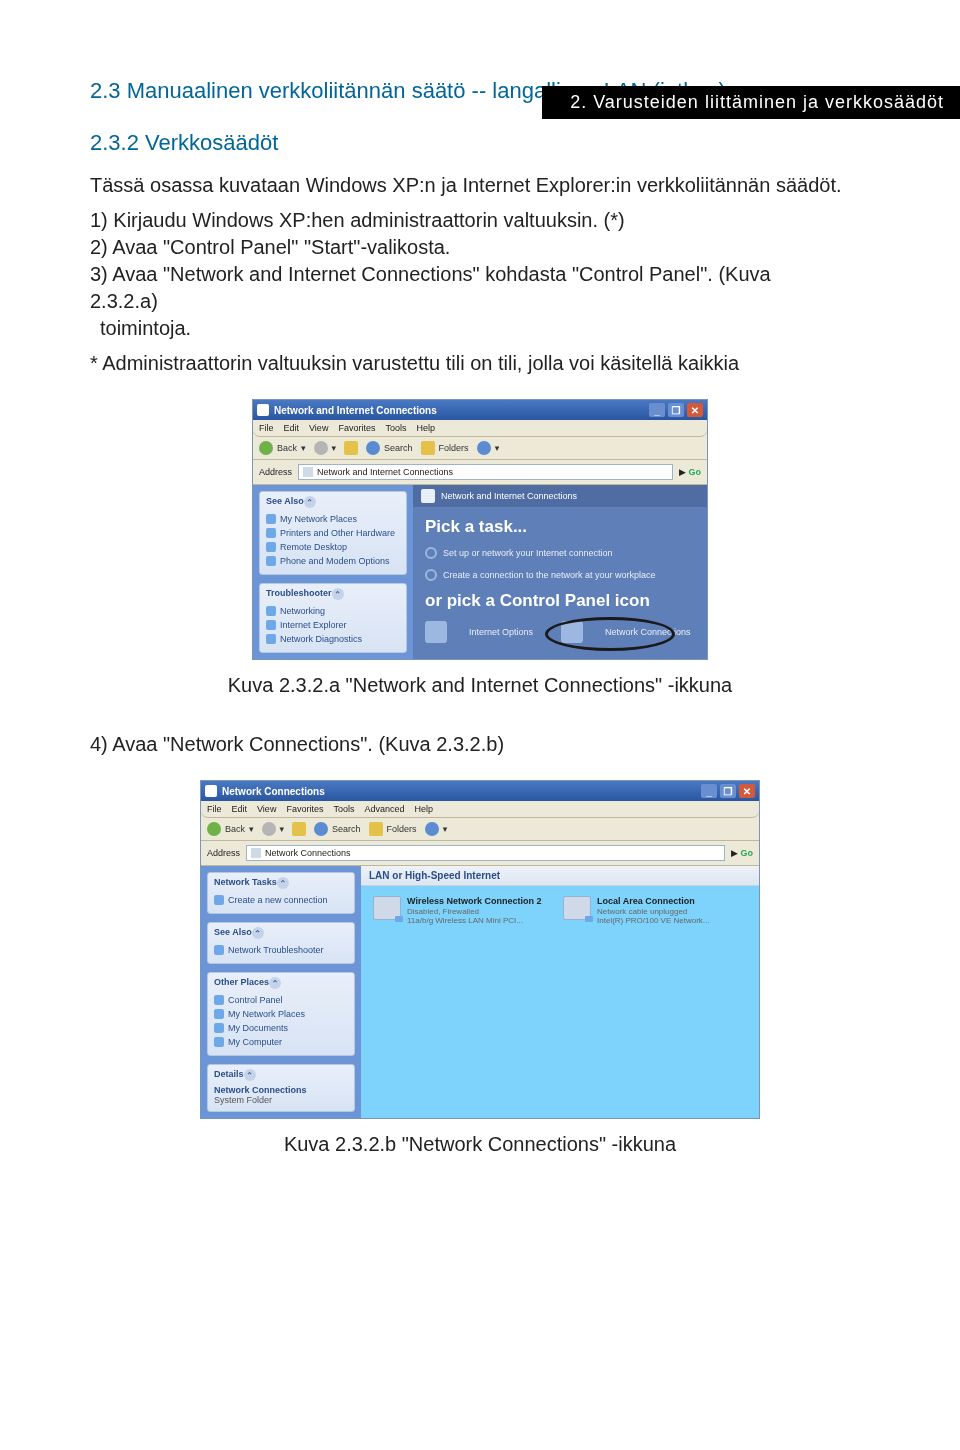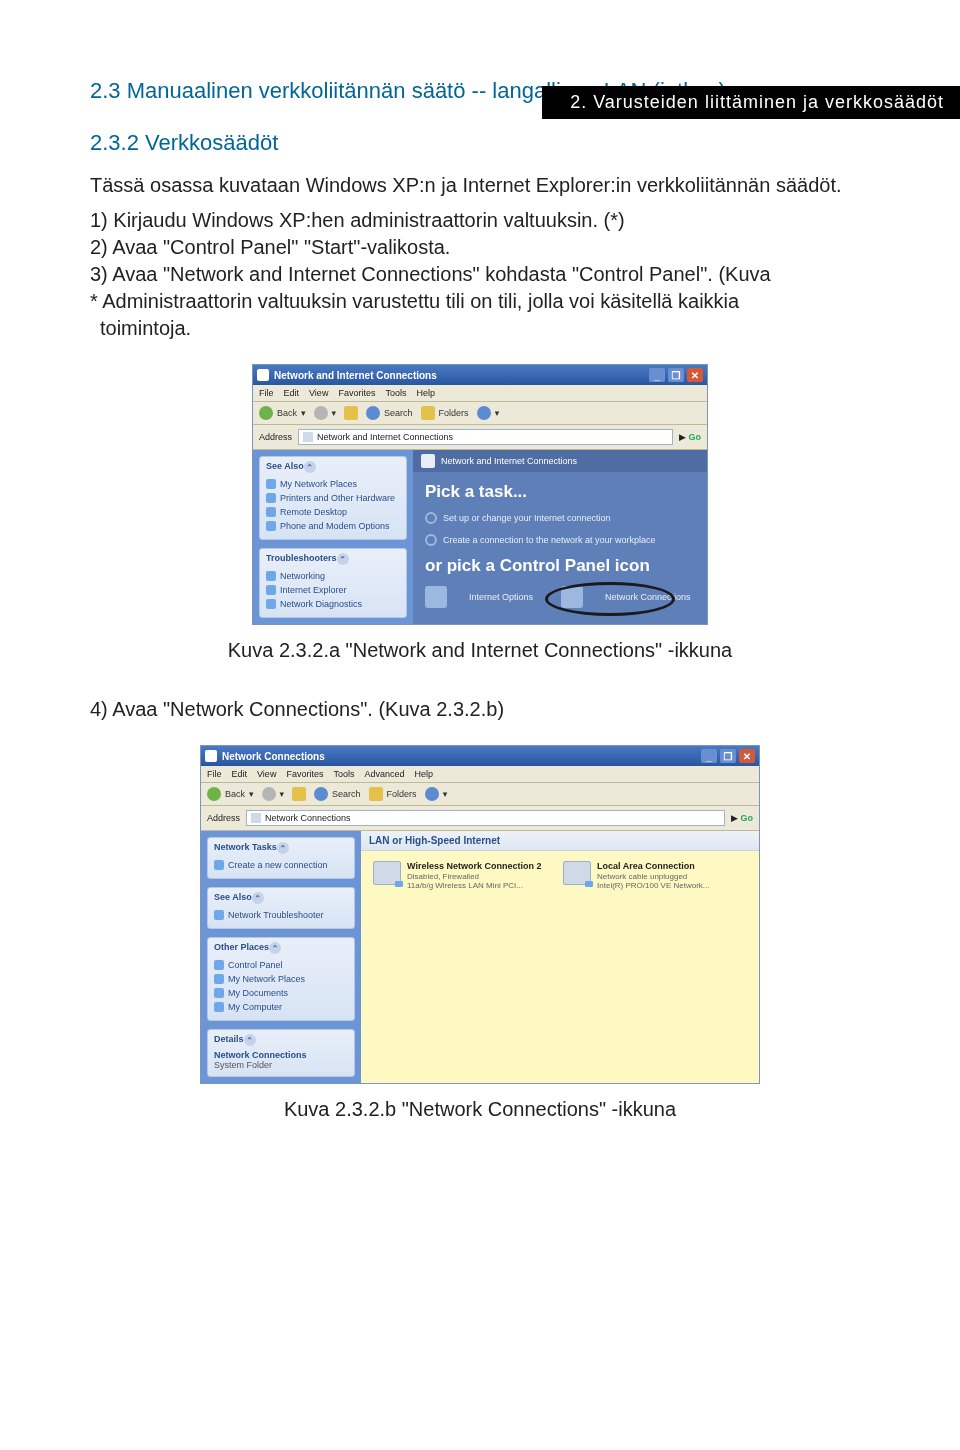--- a/index.html
+++ b/index.html
@@ -20,21 +20,21 @@
   .fig { margin: 22px 0 14px 0; display: flex; justify-content: center; }
   .caption { text-align: center; font-size: 20px; margin-top: 10px; margin-bottom: 34px; }
 
   
   .win1 { width: 456px; border: 1px solid #7a95b8; background: #ece9d8; font-size: 9px; }
   .titlebar { background: linear-gradient(#4a79c4,#2a56a0); color: #fff; display: flex; align-items: center; padding: 3px 4px; font-size: 10px; font-weight: bold; }
   .titlebar .ico { width: 12px; height: 12px; background: #fff; border-radius: 2px; margin-right: 5px; display: inline-block; }
   .titlebar .spacer { flex: 1; }
   .winbtn { width: 16px; height: 14px; margin-left: 3px; border-radius: 2px; display: inline-flex; align-items: center; justify-content: center; color: #fff; font-size: 10px; background: #6a8fd0; }
   .winbtn.close { background: #d25a3a; }
-  .menubar { background: #ece9d8; padding: 3px 6px; display: flex; gap: 10px; color: #222; border-bottom: 1px solid #c0b89a; }
+  .menubar { background: #ece9d8; padding: 3px 6px; display: flex; gap: 10px; color: #222; border-bottom: 1px solid #c0b89a; border-radius: 7px; }
   .toolbar { background: #ece9d8; padding: 4px 6px; display: flex; gap: 8px; align-items: center; border-bottom: 1px solid #c0b89a; }
   .tbtn { display: inline-flex; align-items: center; gap: 4px; color: #333; }
   .tbtn .ci { width: 14px; height: 14px; border-radius: 50%; background: #6fb24a; display: inline-block; }
   .tbtn .ci.gray { background: #b5b5b5; }
   .tbtn .ci.blue { background: #5b8bd0; }
   .tbtn .ci.yel { background: #e4c24a; border-radius: 2px; }
   .addrbar { background: #ece9d8; padding: 4px 6px; display: flex; align-items: center; gap: 6px; border-bottom: 1px solid #c0b89a; }
   .addrbar .field { flex: 1; background: #fff; border: 1px solid #9db2cc; height: 16px; padding: 1px 4px; display: flex; align-items: center; }
   .addrbar .go { color: #2a5; font-weight: bold; }
   .win1-body { display: flex; }
@@ -53,21 +53,21 @@
   .task .ti { width: 12px; height: 12px; border: 2px solid #9db8e0; border-radius: 50%; display: inline-block; }
   .iconrow { display: flex; gap: 28px; margin-top: 6px; }
   .iconitem { display: flex; align-items: center; gap: 22px; color: #e8eef7; }
   .iconitem .ii { width: 22px; height: 22px; background: #9db8e0; border-radius: 3px; display: inline-block; }
   .circle-mark { position: absolute; width: 130px; height: 34px; border: 3px solid #1a1a1a; border-radius: 50%; bottom: 8px; right: 32px; }
 
   
   .win2 { width: 560px; border: 1px solid #7a95b8; background: #ece9d8; font-size: 9px; }
   .win2-body { display: flex; }
   .sidebar2 { width: 160px; background: #6b95d6; padding: 6px; display: flex; flex-direction: column; gap: 8px; }
-  .main2 { flex: 1; background: #fef9c3; padding: 0; }
+  .main2 { flex: 1; background: #7dd3fc; padding: 0; }
   .grouphdr { background: linear-gradient(#eef2f8,#dde6f2); color: #2a4e8a; font-weight: bold; padding: 4px 8px; border-bottom: 1px solid #c6d1e2; font-size: 10px; }
   .conns { display: flex; gap: 18px; padding: 10px 12px 30px 12px; }
   .conn { display: flex; gap: 6px; align-items: flex-start; width: 46%; }
   .conn .cic { width: 28px; height: 24px; background: #cfd9e8; border: 1px solid #9bb0cc; border-radius: 2px; display: inline-block; position: relative; }
   .conn .cic::after { content: ""; position: absolute; width: 8px; height: 6px; background: #6fa8e8; bottom: -3px; right: -3px; border-radius: 1px; }
   .conn .txt { display: flex; flex-direction: column; line-height: 1.2; }
   .conn .n { font-weight: bold; color: #222; }
   .conn .s { color: #666; font-size: 8px; }
 </style>
 </head>
@@ -78,22 +78,23 @@
   <div class="header-bar">2. Varusteiden liittäminen ja verkkosäädöt</div>
 
   <h2 class="section-title">2.3 Manuaalinen verkkoliitännän säätö -- langallinen LAN (jatkuu)</h2>
 
   <h3 class="subsection-title">2.3.2 Verkkosäädöt</h3>
 
   <p class="body-text">Tässä osassa kuvataan Windows XP:n ja Internet Explorer:in verkkoliitännän säädöt.</p>
   <p class="body-text nm">1) Kirjaudu Windows XP:hen administraattorin valtuuksin. (*)</p>
   <p class="body-text nm">2) Avaa "Control Panel" "Start"-valikosta.</p>
   <p class="body-text nm">3) Avaa "Network and Internet Connections" kohdasta "Control Panel". (Kuva</p>
+  <p class="body-text nm">2.3.2.a)</p>
+  <p class="body-text indent">toimintoja.</p>
   <p class="body-text nm">* Administraattorin valtuuksin varustettu tili on tili, jolla voi käsitellä kaikkia</p>
-  <p class="body-text indent">toimintoja.</p>
 
   <div class="fig">
     <div class="win1">
       <div class="titlebar">
         <span class="ico"></span>
         <span>Network and Internet Connections</span>
         <span class="spacer"></span>
         <span class="winbtn">_</span>
         <span class="winbtn">❐</span>
         <span class="winbtn close">✕</span>
@@ -151,21 +152,21 @@
                   <span>Remote Desktop</span>
                 </li>
               <li>
                   <span class="pi"></span>
                   <span>Phone and Modem Options</span>
                 </li>
             </ul>
           </div>
           <div class="panel">
             <h4>
-                <span>Troubleshooters</span>
+                <span>Troubleshooter</span>
                 <span class="chev">⌃</span>
               </h4>
             <ul>
               <li>
                   <span class="pi"></span>
                   <span>Networking</span>
                 </li>
               <li>
                   <span class="pi"></span>
                   <span>Internet Explorer</span>
@@ -178,21 +179,21 @@
           </div>
         </div>
         <div class="main1">
           <div class="catrow">
               <span class="ci2"></span>
               <span>Network and Internet Connections</span>
             </div>
           <h3>Pick a task...</h3>
           <div class="task">
               <span class="ti"></span>
-              <span>Set up or change your Internet connection</span>
+              <span>Set up or network your Internet connection</span>
             </div>
           <div class="task">
               <span class="ti"></span>
               <span>Create a connection to the network at your workplace</span>
             </div>
           <h3>or pick a Control Panel icon</h3>
           <div class="iconrow">
             <div class="iconitem">
                 <span class="ii"></span>
                 <span>Internet Options</span>

